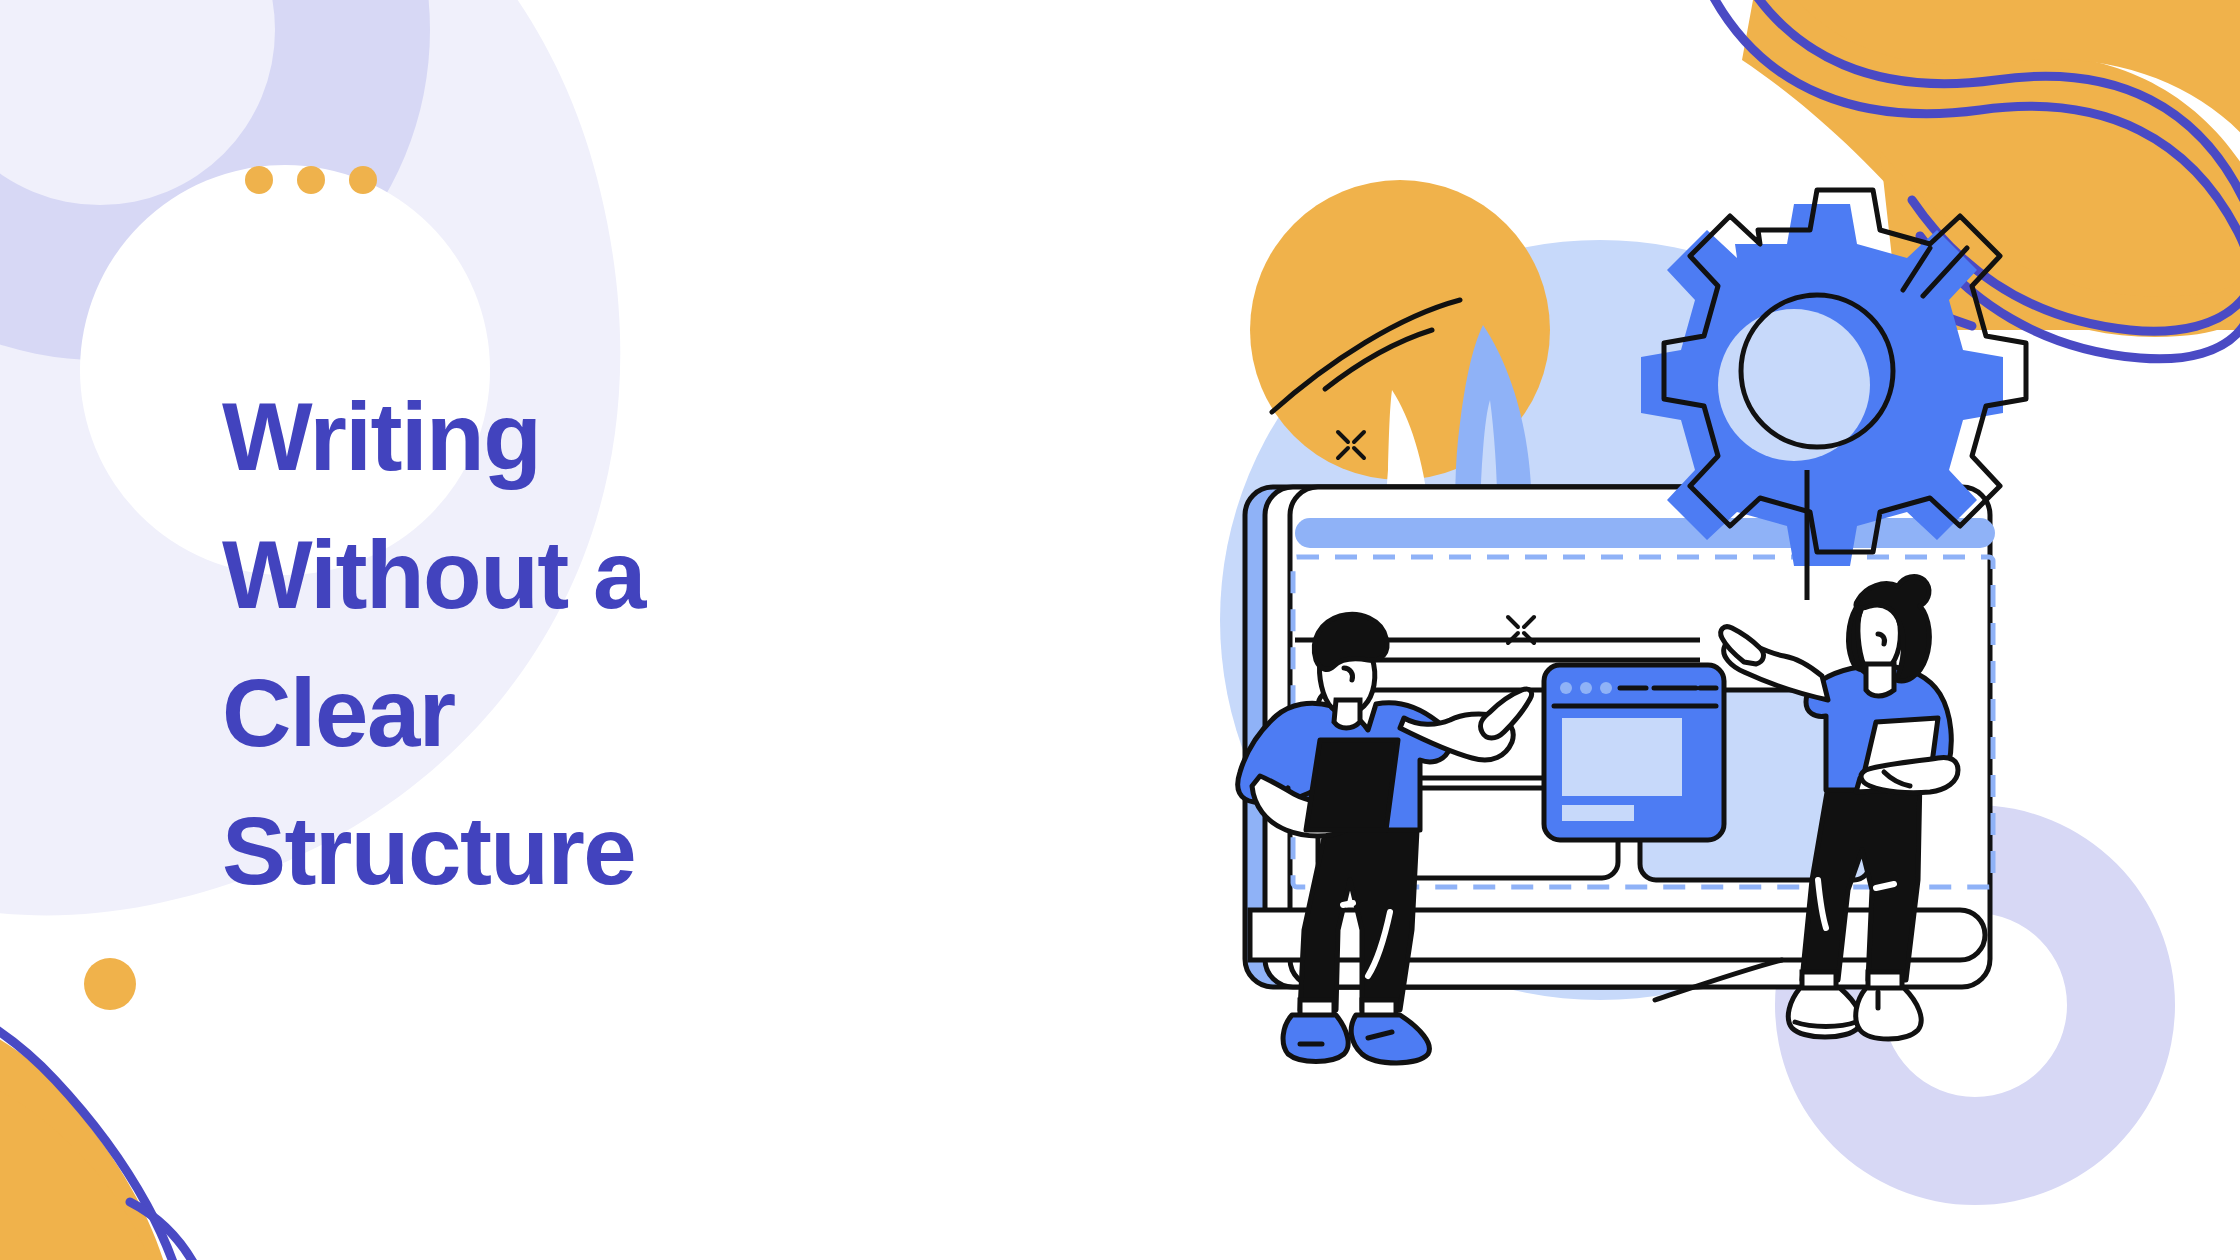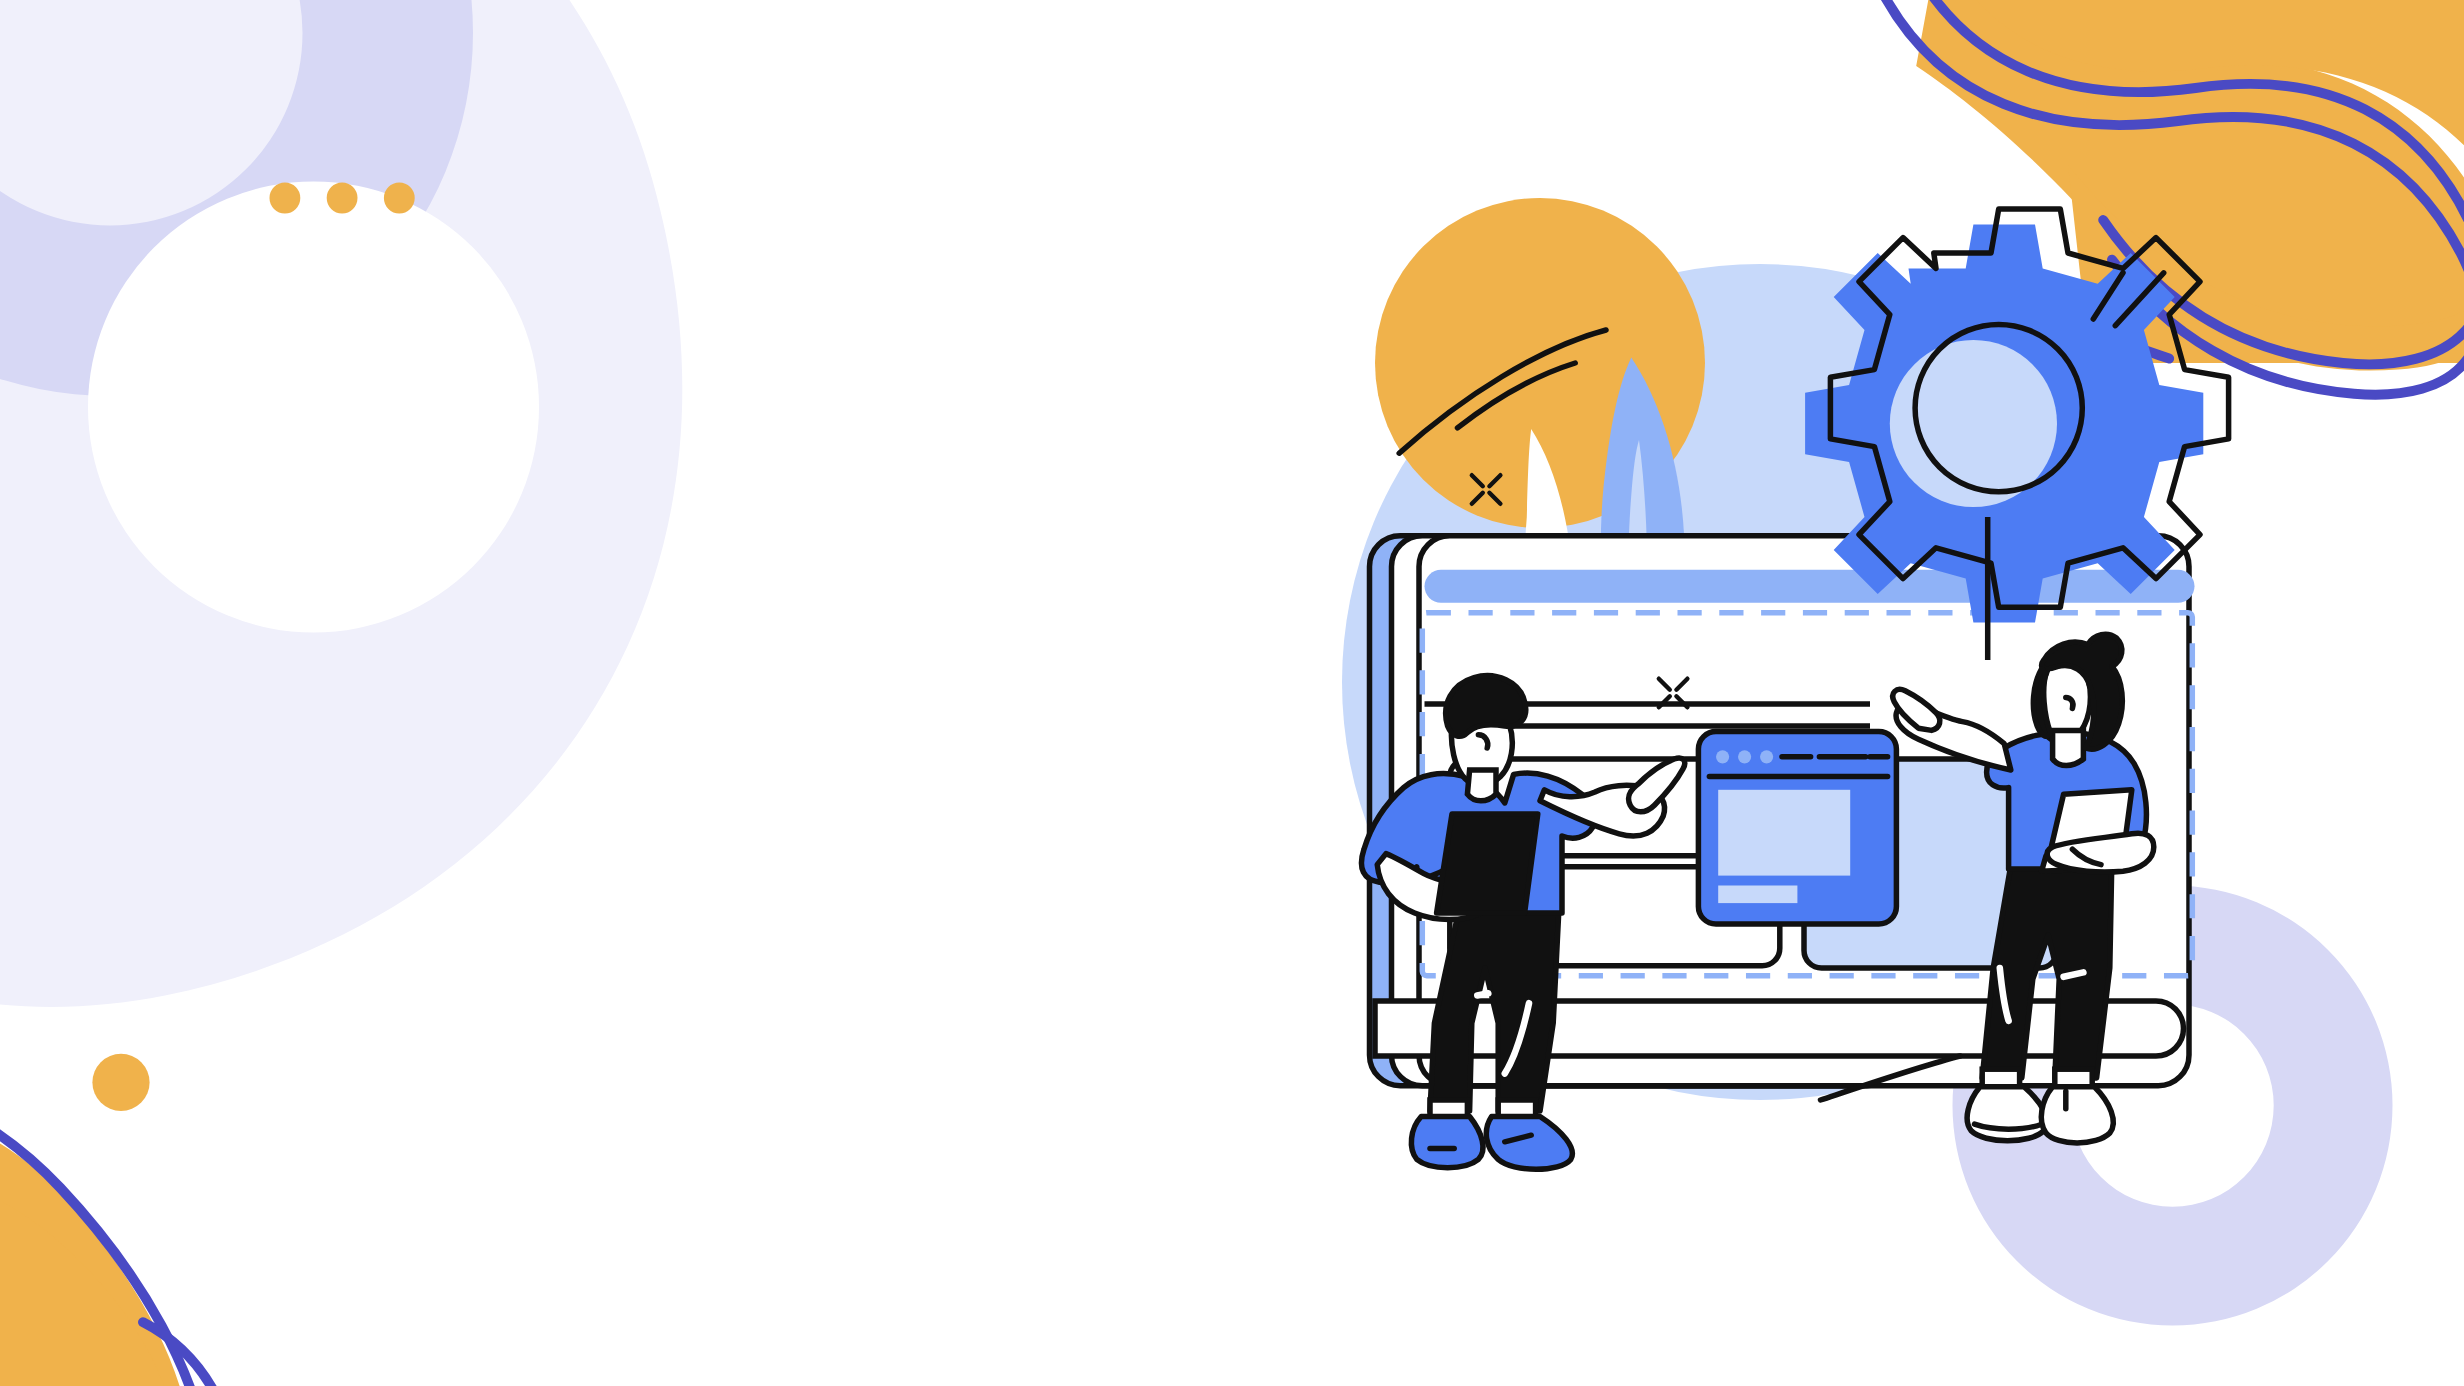--- a/index.html
+++ b/index.html
@@ -311,14 +311,20 @@
       </g>
     </svg>
   </div>
 
   <div id="dots">
     <span class="dot"></span>
     <span class="dot"></span>
     <span class="dot"></span>
   </div>
 
+  <div id="headline-block">
+    <h1 id="headline">Writing
+Without a
+Clear
+Structure</h1>
+  </div>
 
 </div>
 
 </body></html>

